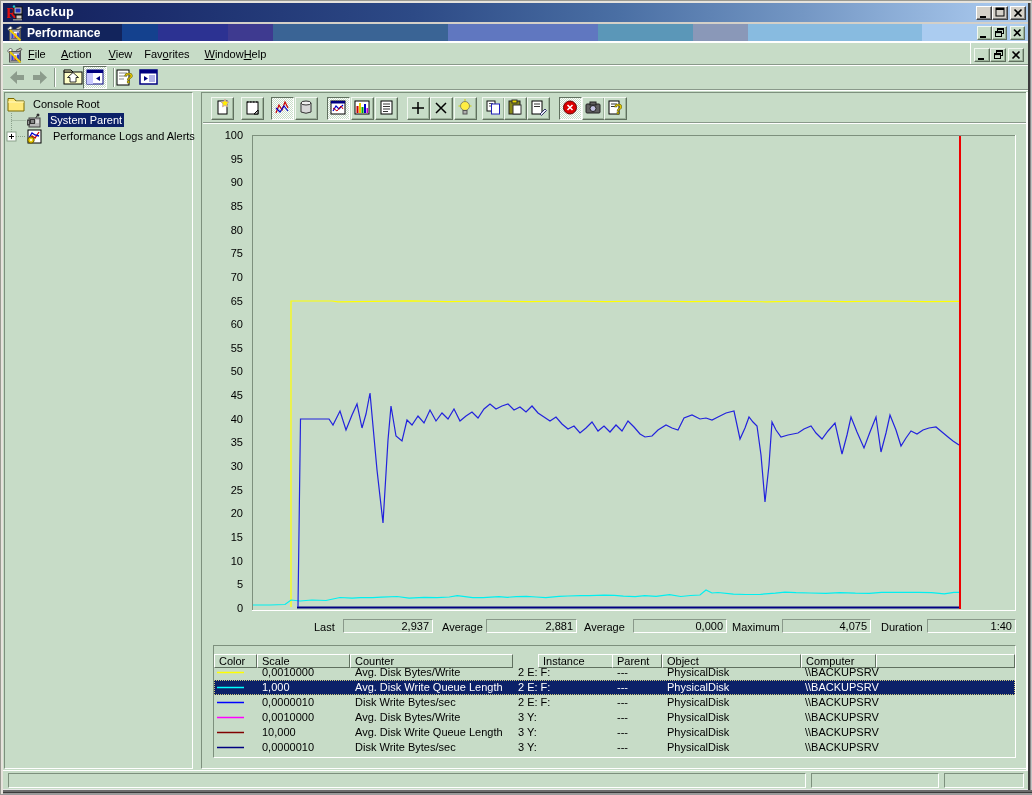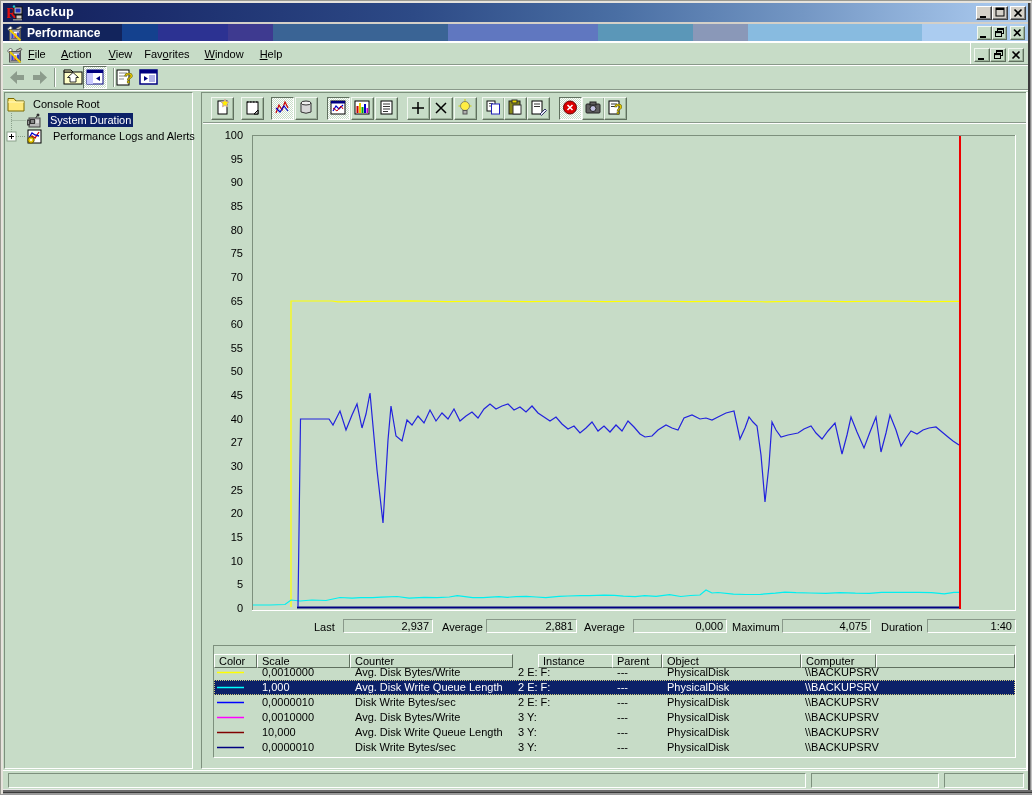--- a/index.html
+++ b/index.html
@@ -81,21 +81,21 @@
 <polygon points="0.5,4 3.5,1 5.5,3 2.5,6" fill="#fff" stroke="#444" stroke-width="0.8"></polygon>
 <path d="M9 3.5 L13.5 1 L15 2.5 L11 5" fill="#c8c4bc" stroke="#444" stroke-width="0.8"></path>
 <rect x="2.5" y="4.5" width="11" height="10.5" fill="#dcd8d0" stroke="#555"></rect>
 <rect x="4" y="6" width="8.5" height="7.5" fill="#fff" stroke="#667"></rect>
 <rect x="4.5" y="6.5" width="2.2" height="6.5" fill="#3344cc"></rect>
 <rect x="7.2" y="8.5" width="2.2" height="4.5" fill="#cc3333"></rect>
 <rect x="9.9" y="7.5" width="2.2" height="5.5" fill="#3344cc"></rect>
 <line x1="3" y1="5" x2="13.5" y2="15.5" stroke="#f0d000" stroke-width="1.8"></line>
 </svg></div>
 <div class="abs" style="left:28px;top:48px;font-size:11px;">
-<span class="mi" style="width:17px"><u>F</u>ile</span><span class="mi" style="margin-left:16px"><u>A</u>ction</span><span class="mi" style="margin-left:17px"><u>V</u>iew</span><span class="mi" style="margin-left:12px">Fav<u>o</u>rites</span><span class="mi" style="margin-left:15px"><u>W</u>indow</span><span class="mi" style="margin-left:16px"><u>H</u>elp</span>
+<span class="mi" style="width:17px"><u>F</u>ile</span><span class="mi" style="margin-left:16px"><u>A</u>ction</span><span class="mi" style="margin-left:17px"><u>V</u>iew</span><span class="mi" style="margin-left:12px">Fav<u>o</u>rites</span><span class="mi" style="margin-left:15px"><u>W</u>indow</span><span class="mi" style=""><u>H</u>elp</span>
 </div>
 
 <div class="abs btn" style="left:974px;top:48px;width:16px;height:14px;"><svg width="14" height="12">
       <rect x="3" y="9" width="6" height="2" fill="#000"></rect>
     </svg></div>
 <div class="abs btn" style="left:990px;top:48px;width:16px;height:14px;"><svg width="14" height="12">
       <rect x="5.5" y="1.5" width="6" height="5" fill="none" stroke="#000"></rect>
       <rect x="5.5" y="1.5" width="6" height="1.6" fill="#000"></rect>
       <rect x="3.5" y="4.5" width="6" height="5" fill="#c7dcc7" stroke="#000"></rect>
       <rect x="3.5" y="4.5" width="6" height="1.6" fill="#000"></rect>
@@ -174,21 +174,21 @@
 </g>
 <g transform="translate(22,36)">
 <rect x="1" y="1" width="13" height="13" fill="#fff" stroke="#000"></rect>
 <path d="M2 12 L5 7 L8 9 L12 3" stroke="#cc0000" stroke-width="1.3" fill="none"></path>
 <path d="M2 9 L5 4 L8 6 L12 7" stroke="#0000cc" stroke-width="1.3" fill="none"></path>
 <circle cx="4" cy="11" r="3.2" fill="#e8c800" stroke="#6a5a00"></circle>
 <circle cx="4" cy="11" r="1.2" fill="#fff8d0"></circle>
 </g>
 </svg>
 <div class="lbl" style="left:28px;top:4px;">Console Root</div>
-<div class="lbl" style="left:43px;top:20px;background:#0c2168;color:#fff;padding:0 2px;">System Duration</div>
+<div class="lbl" style="left:43px;top:20px;background:#0c2168;color:#fff;padding:0 2px;">System Parent</div>
 <div class="lbl" style="left:48px;top:36px;">Performance Logs and Alerts</div>
 </div>
 
 <div class="abs sunken green" style="left:201px;top:92px;width:827px;height:677px;"></div>
 
 <div class="abs btn" style="left:211px;top:97px;width:23px;height:23px;">
     <svg width="20" height="19" style="display:block">
       <rect x="6" y="3" width="9" height="13" fill="#fff" stroke="#000"></rect>
       <path d="M13 1 l1.2 2.6 2.8 .4 -2 2 .5 2.8 -2.5-1.3 -2.5 1.3 .5-2.8 -2-2 2.8-.4 Z" fill="#ffee00" stroke="#caa"></path>
     </svg>
@@ -321,21 +321,21 @@
 <div class="abs" style="left:203px;top:199px;width:40px;text-align:right;font-size:11px;line-height:14px;">85</div>
 <div class="abs" style="left:203px;top:223px;width:40px;text-align:right;font-size:11px;line-height:14px;">80</div>
 <div class="abs" style="left:203px;top:246px;width:40px;text-align:right;font-size:11px;line-height:14px;">75</div>
 <div class="abs" style="left:203px;top:270px;width:40px;text-align:right;font-size:11px;line-height:14px;">70</div>
 <div class="abs" style="left:203px;top:294px;width:40px;text-align:right;font-size:11px;line-height:14px;">65</div>
 <div class="abs" style="left:203px;top:317px;width:40px;text-align:right;font-size:11px;line-height:14px;">60</div>
 <div class="abs" style="left:203px;top:341px;width:40px;text-align:right;font-size:11px;line-height:14px;">55</div>
 <div class="abs" style="left:203px;top:364px;width:40px;text-align:right;font-size:11px;line-height:14px;">50</div>
 <div class="abs" style="left:203px;top:388px;width:40px;text-align:right;font-size:11px;line-height:14px;">45</div>
 <div class="abs" style="left:203px;top:412px;width:40px;text-align:right;font-size:11px;line-height:14px;">40</div>
-<div class="abs" style="left:203px;top:435px;width:40px;text-align:right;font-size:11px;line-height:14px;">27</div>
+<div class="abs" style="left:203px;top:435px;width:40px;text-align:right;font-size:11px;line-height:14px;">35</div>
 <div class="abs" style="left:203px;top:459px;width:40px;text-align:right;font-size:11px;line-height:14px;">30</div>
 <div class="abs" style="left:203px;top:483px;width:40px;text-align:right;font-size:11px;line-height:14px;">25</div>
 <div class="abs" style="left:203px;top:506px;width:40px;text-align:right;font-size:11px;line-height:14px;">20</div>
 <div class="abs" style="left:203px;top:530px;width:40px;text-align:right;font-size:11px;line-height:14px;">15</div>
 <div class="abs" style="left:203px;top:554px;width:40px;text-align:right;font-size:11px;line-height:14px;">10</div>
 <div class="abs" style="left:203px;top:577px;width:40px;text-align:right;font-size:11px;line-height:14px;">5</div>
 <div class="abs" style="left:203px;top:601px;width:40px;text-align:right;font-size:11px;line-height:14px;">0</div>
 
 <div class="abs" style="left:252px;top:135px;width:763px;height:1px;background:#7d907d"></div>
 <div class="abs" style="left:252px;top:135px;width:1px;height:475px;background:#7d907d"></div>

